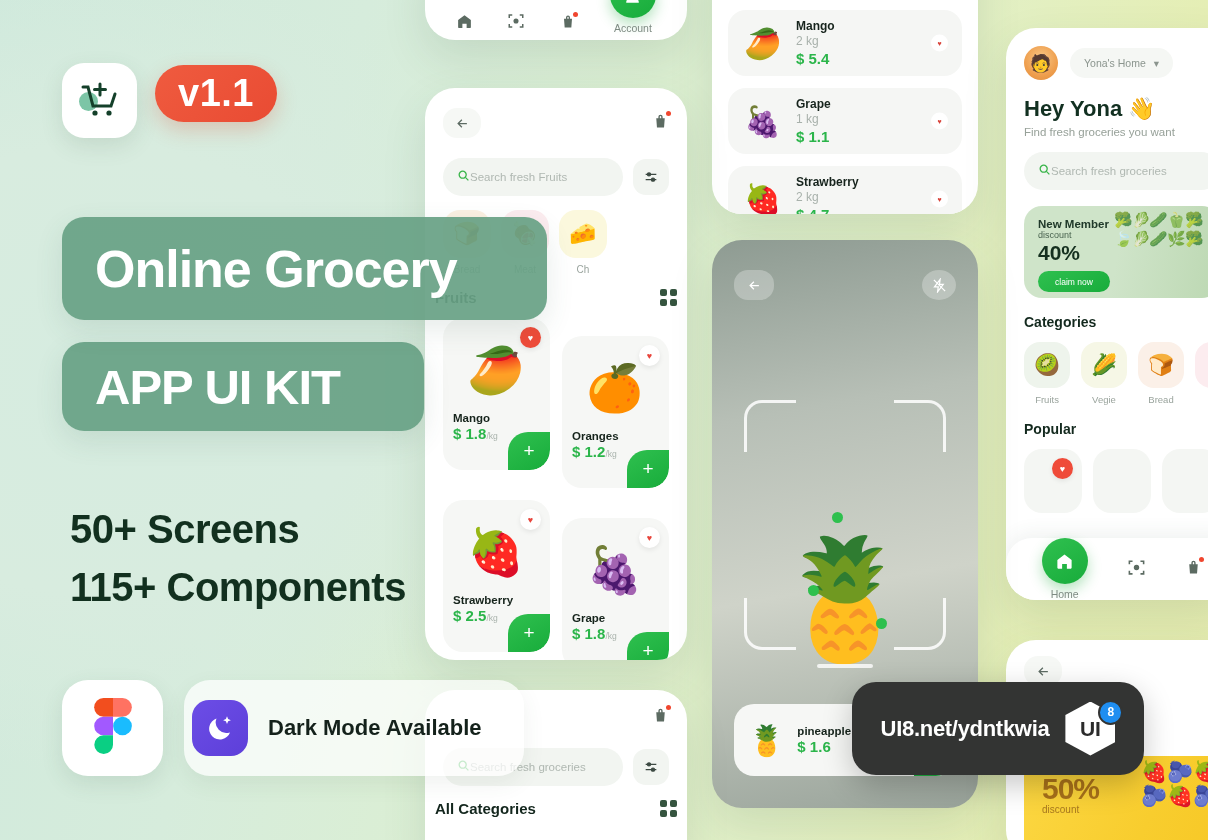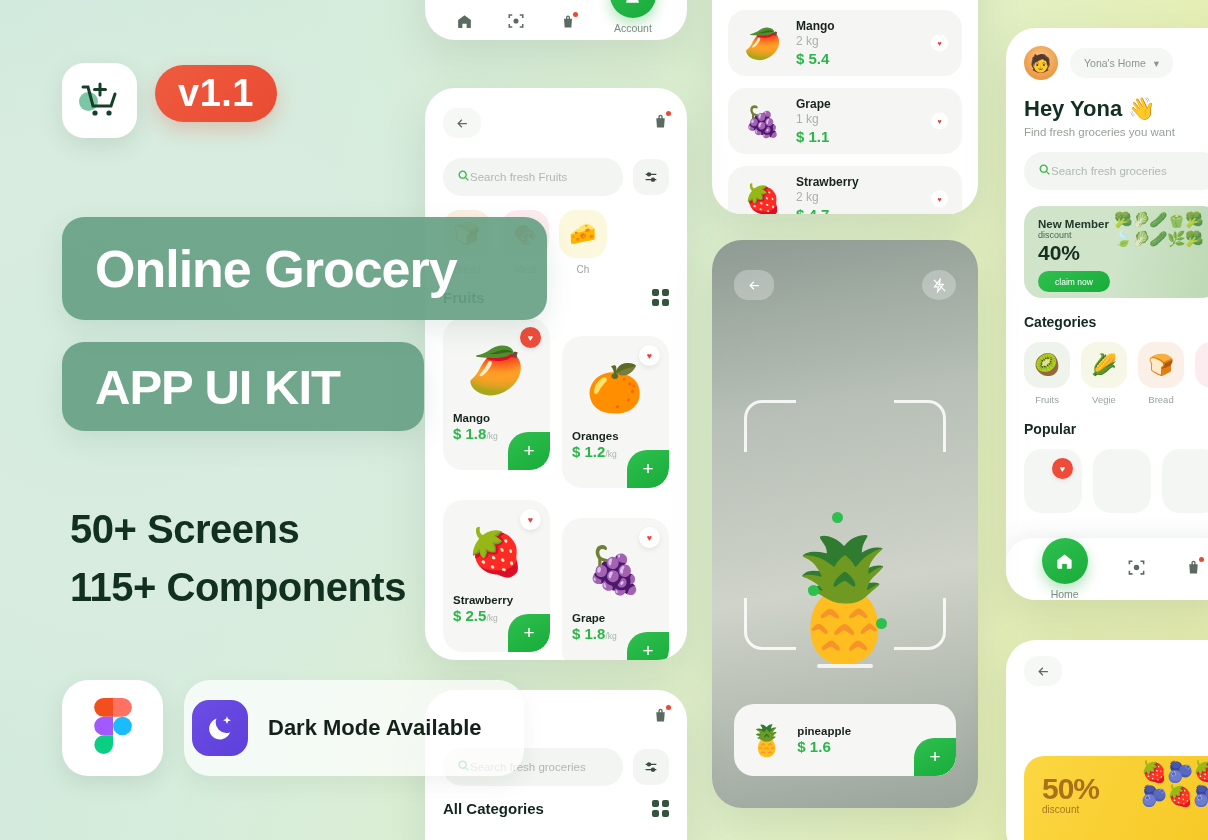--- a/index.html
+++ b/index.html
@@ -118,21 +118,21 @@
   .pb-top { display:flex; align-items:center; justify-content:space-between; padding: 20px 18px 0; }
   .circle-btn {
     width: 38px; height: 30px; border-radius: 14px;
     background: #f6f8f5; display:flex;align-items:center;justify-content:center;
   }
   .pb-search { display:flex; align-items:center; gap:10px; padding: 20px 18px 0; }
   .chips { display:flex; gap:10px; padding: 14px 18px 0; }
   .chip { display:flex; flex-direction:column; align-items:center; gap:6px; }
   .chip-tile { width: 48px; height: 48px; border-radius: 17px; display:flex;align-items:center;justify-content:center; font-size:22px;}
   .chip-label { font-size:10px; color:#9aa49e; }
-  .sec-row { display:flex; align-items:center; justify-content:space-between; padding: 14px 18px 0; }
+  .sec-row { display:flex; align-items:center; justify-content:space-between; padding: 14px 10px 0; }
   .sec-title { font-size: 15px; font-weight: bold; color:#13261d;}
   .grid-ico { display:grid; grid-template-columns: 7px 7px; gap:3px;}
   .grid-ico i { width:7px;height:7px;background:#35543f;border-radius:2px;display:block;}
   .prod-grid { display:grid; grid-template-columns:1fr 1fr; gap:12px; padding: 12px 18px 0;}
   .prod-card {
     background:#f6f7f5; border-radius:20px; height:152px; position:relative; overflow:hidden;
     padding:10px;
   }
   .fav {
     position:absolute; top:9px; right:9px; width:21px;height:21px;border-radius:50%;
@@ -641,14 +641,21 @@
   <div class="darkmode-card">
     <span class="moon-tile">
       <svg width="30" height="30" viewBox="0 0 24 24" fill="#fff">
         <path d="M20 15.5A8.5 8.5 0 019.2 4.4 8.6 8.6 0 1020 15.5z"></path>
         <path d="M17.6 2.6l.9 2.2 2.2.9-2.2.9-.9 2.2-.9-2.2-2.2-.9 2.2-.9z"></path>
       </svg>
     </span>
     <span class="darkmode-label">Dark Mode Available</span>
   </div>
 
+  <div class="watermark">
+    <span class="wm-text">UI8.net/ydntkwia</span>
+    <span class="wm-logo">
+      <span class="hexa">UI</span>
+      <span class="wm-badge">8</span>
+    </span>
+  </div>
 
 </div>
 
 </body></html>

